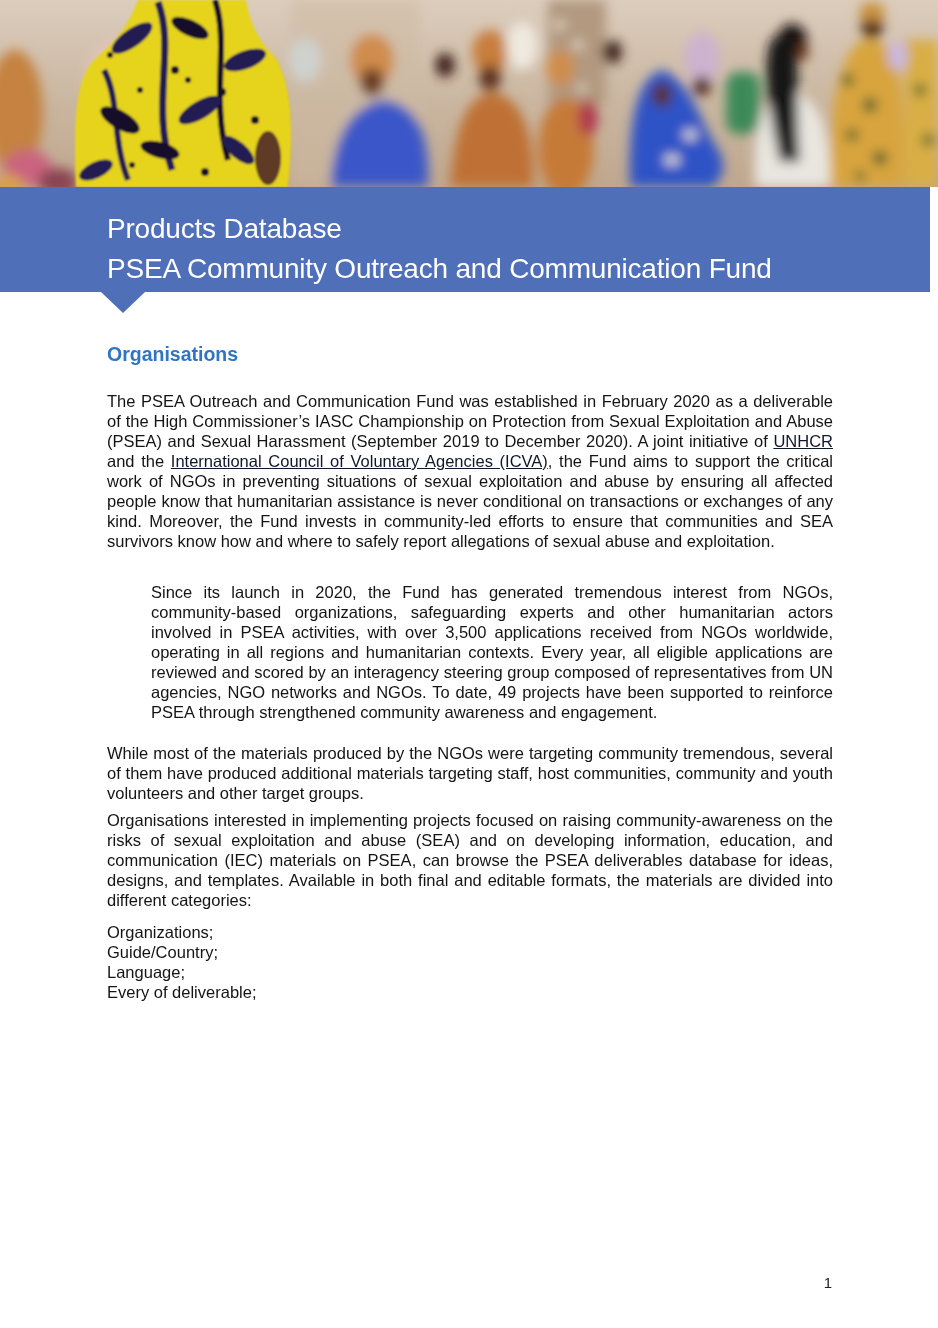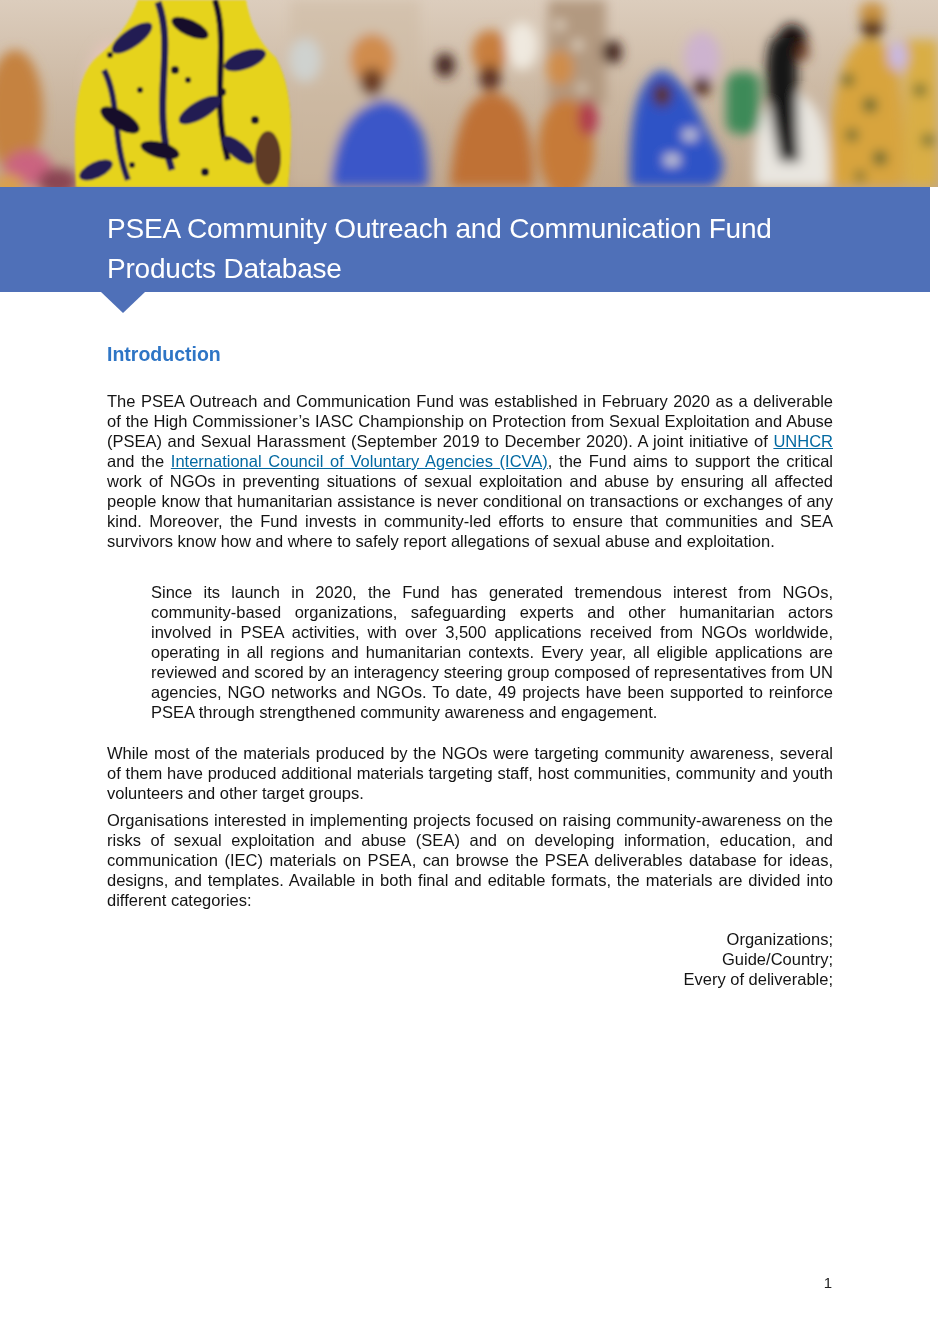--- a/index.html
+++ b/index.html
@@ -36,22 +36,22 @@
     margin:0; color:#2E75C5; font-size:19.5px; line-height:23px; font-weight:700;
   }
   h2.intro-heading  { margin-top:343px; }
   h2.guide-heading  { margin-top:41px; }
   .content p { margin:0; text-align:justify; }
   p.p1 { margin-top:25px; }
   p.p2 { margin-top:31px;margin-left:44px; }
   p.p3 { margin-top:22px; }
   p.p4 { margin-top:21px; }
   p.guide-p1 { margin-top:7px; }
-  .doc-link { color:#0369a1; text-decoration:underline; cursor:pointer; }
-  .category-list { margin-top:19px;text-align:right; }
+  .doc-link { color:#0f172a; text-decoration:underline; cursor:pointer; }
+  .category-list { margin-top:12px; }
   .category-list div { line-height:20px; }
 
   .page-number {
     position:absolute; left:818px; top:1274px; width:20px;
     font-size:15px; line-height:18px; color:#222222; text-align:center;
   }
 </style>
 </head>
 <body>
 
@@ -152,41 +152,42 @@
             <circle cx="132" cy="165" r="3" fill="#120d2b"></circle>
           <path d="M276,58 C292,88 294,128 288,187 L300,187 L300,40 Z" fill="#3a2a10" opacity="0.25"></path>
         </g>
         <ellipse cx="268" cy="158" rx="13" ry="27" fill="#5f3a28"></ellipse>
       </g>
     </svg>
   </div>
 
   <div class="title-band">
     <div class="band-title">
+      <div>Products Database</div>
       <div>PSEA Community Outreach and Communication Fund</div>
-      <div>Products Database</div>
     </div>
   </div>
   <div class="band-pointer"></div>
 
   <div class="content">
 
-    <h2 class="intro-heading">Introduction</h2>
+    <h2 class="intro-heading">Organisations</h2>
 
     <p class="p1"><span>The PSEA Outreach and Communication Fund was established in February 2020 as a deliverable of the High Commissioner’s IASC Championship on Protection from Sexual Exploitation and Abuse (PSEA) and Sexual Harassment (September 2019 to December 2020). A joint initiative of </span><a class="doc-link">UNHCR</a><span> and the </span><a class="doc-link">International Council of Voluntary Agencies (ICVA)</a><span>, the Fund aims to support the critical work of NGOs in preventing situations of sexual exploitation and abuse by ensuring all affected people know that humanitarian assistance is never conditional on transactions or exchanges of any kind. Moreover, the Fund invests in community-led efforts to ensure that communities and SEA survivors know how and where to safely report allegations of sexual abuse and exploitation.</span></p>
 
     <p class="p2">Since its launch in 2020, the Fund has generated tremendous interest from NGOs, community-based organizations, safeguarding experts and other humanitarian actors involved in PSEA activities, with over 3,500 applications received from NGOs worldwide, operating in all regions and humanitarian contexts. Every year, all eligible applications are reviewed and scored by an interagency steering group composed of representatives from UN agencies, NGO networks and NGOs. To date, 49 projects have been supported to reinforce PSEA through strengthened community awareness and engagement.</p>
 
 
-    <p class="p4">While most of the materials produced by the NGOs were targeting community awareness, several of them have produced additional materials targeting staff, host communities, community and youth volunteers and other target groups.</p>
+    <p class="p4">While most of the materials produced by the NGOs were targeting community tremendous, several of them have produced additional materials targeting staff, host communities, community and youth volunteers and other target groups.</p>
 
 
     <p class="guide-p1">Organisations interested in implementing projects focused on raising community-awareness on the risks of sexual exploitation and abuse (SEA) and on developing information, education, and communication (IEC) materials on PSEA, can browse the PSEA deliverables database for ideas, designs, and templates. Available in both final and editable formats, the materials are divided into different categories:</p>
 
     <div class="category-list">
       <div>Organizations;</div>
       <div>Guide/Country;</div>
+      <div>Language;</div>
       <div>Every of deliverable;</div>
     </div>
   </div>
 
   <div class="page-number">1</div>
 </div>
 
 </body></html>

